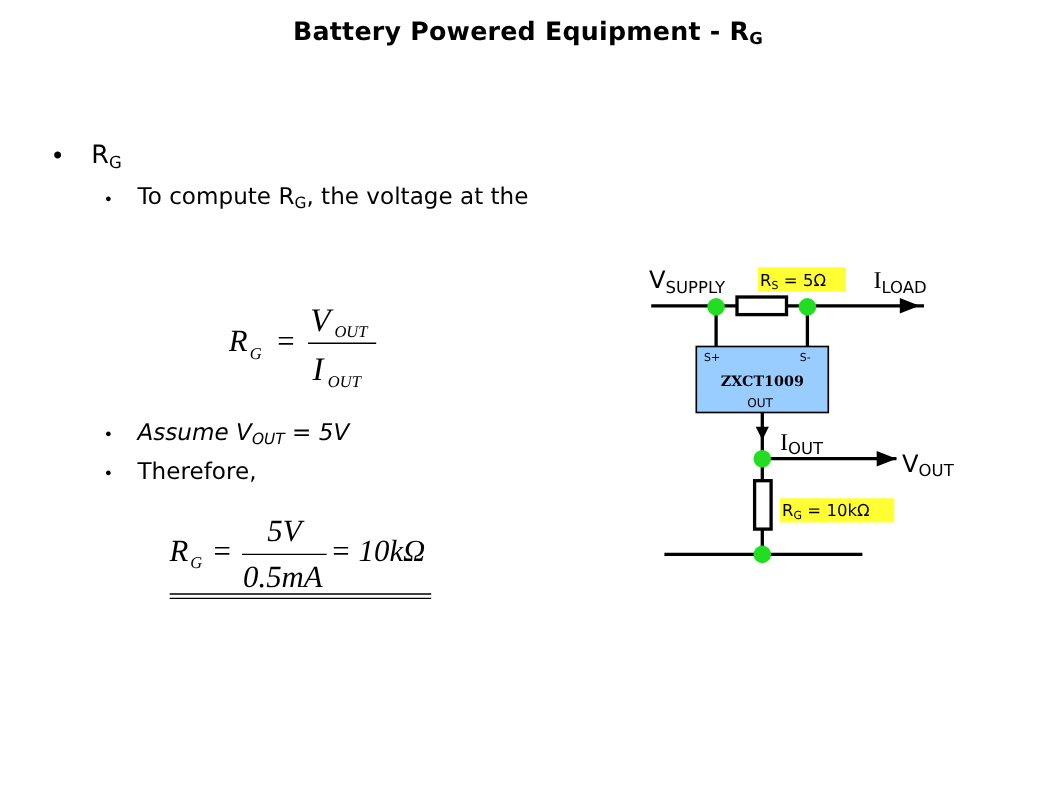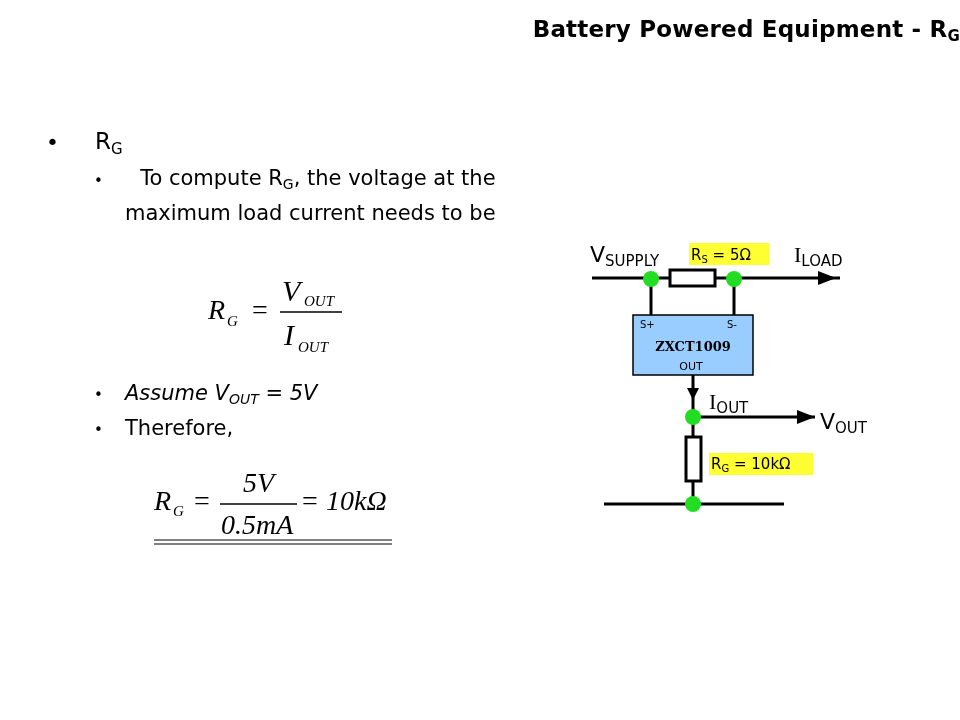--- a/index.html
+++ b/index.html
@@ -1,42 +1,41 @@
 <!DOCTYPE html>
 <html><head>
 <meta charset="utf-8">
 <style>
   html, body { margin:0; padding:0; background:#ffffff; }
   body { width:960px; height:720px; position:relative; overflow:hidden; font-family:"DejaVu Sans", sans-serif; color:#000; }
   .abs { position:absolute; }
-  .title { left:0; width:960px; top:16px; text-align:right; font-weight:bold; font-size:23px; letter-spacing:0.2px; }
+  .title { left:0; width:960px; top:16px; text-align:center; font-weight:bold; font-size:23px; letter-spacing:0.2px; }
   .title sub { font-size:15px; vertical-align:-4px; }
   .bullet1 { left:46px; top:130px; font-size:22px; }
-  .rg-head { left:83px; top:128px; font-size:23px;margin-left:12px; }
+  .rg-head { left:83px; top:128px; font-size:23px; }
   .rg-head sub { font-size:15px; vertical-align:-5px; }
   .bullet2 { font-size:15px; }
   .txt { font-size:21px; line-height:29px;text-align:right; }
   .txt sub { font-size:14px; vertical-align:-4px; }
   .serif { font-family:"Liberation Serif", serif; font-style:italic; }
   .eq1 { left:208px; top:270px; }
   .eq2 { left:154px; top:464px; }
   svg text { font-family:"DejaVu Sans", sans-serif; }
 </style>
 </head>
 <body>
 
 <div class="abs title"><span>Battery Powered Equipment - R</span><sub>G</sub></div>
 
 <div class="abs bullet1">•</div>
 <div class="abs rg-head"><span>R</span><sub>G</sub></div>
 
 <div class="abs bullet2" style="left:94px;top:172px;">•</div>
 <div class="abs txt" style="left:125px;top:164px;">
   <div><span>To compute R</span><sub>G</sub><span>, the voltage at the</span></div>
-  <div>maximum load current needs to be</div>
 </div>
 
 <svg class="abs eq1" width="150" height="95">
   <text x="0" y="49" font-size="28" class="serif" style="font-family:'Liberation Serif',serif;font-style:italic">R</text>
   <text x="19" y="56" font-size="15" style="font-family:'Liberation Serif',serif;font-style:italic">G</text>
   <text x="44" y="49" font-size="28" style="font-family:'Liberation Serif',serif">=</text>
   <text x="74" y="31" font-size="30" style="font-family:'Liberation Serif',serif;font-style:italic">V</text>
   <text x="96" y="36" font-size="15" style="font-family:'Liberation Serif',serif;font-style:italic">OUT</text>
   <line x1="72" y1="42" x2="134" y2="42" stroke="#000" stroke-width="1.3"></line>
   <text x="76" y="75" font-size="30" style="font-family:'Liberation Serif',serif;font-style:italic">I</text>

